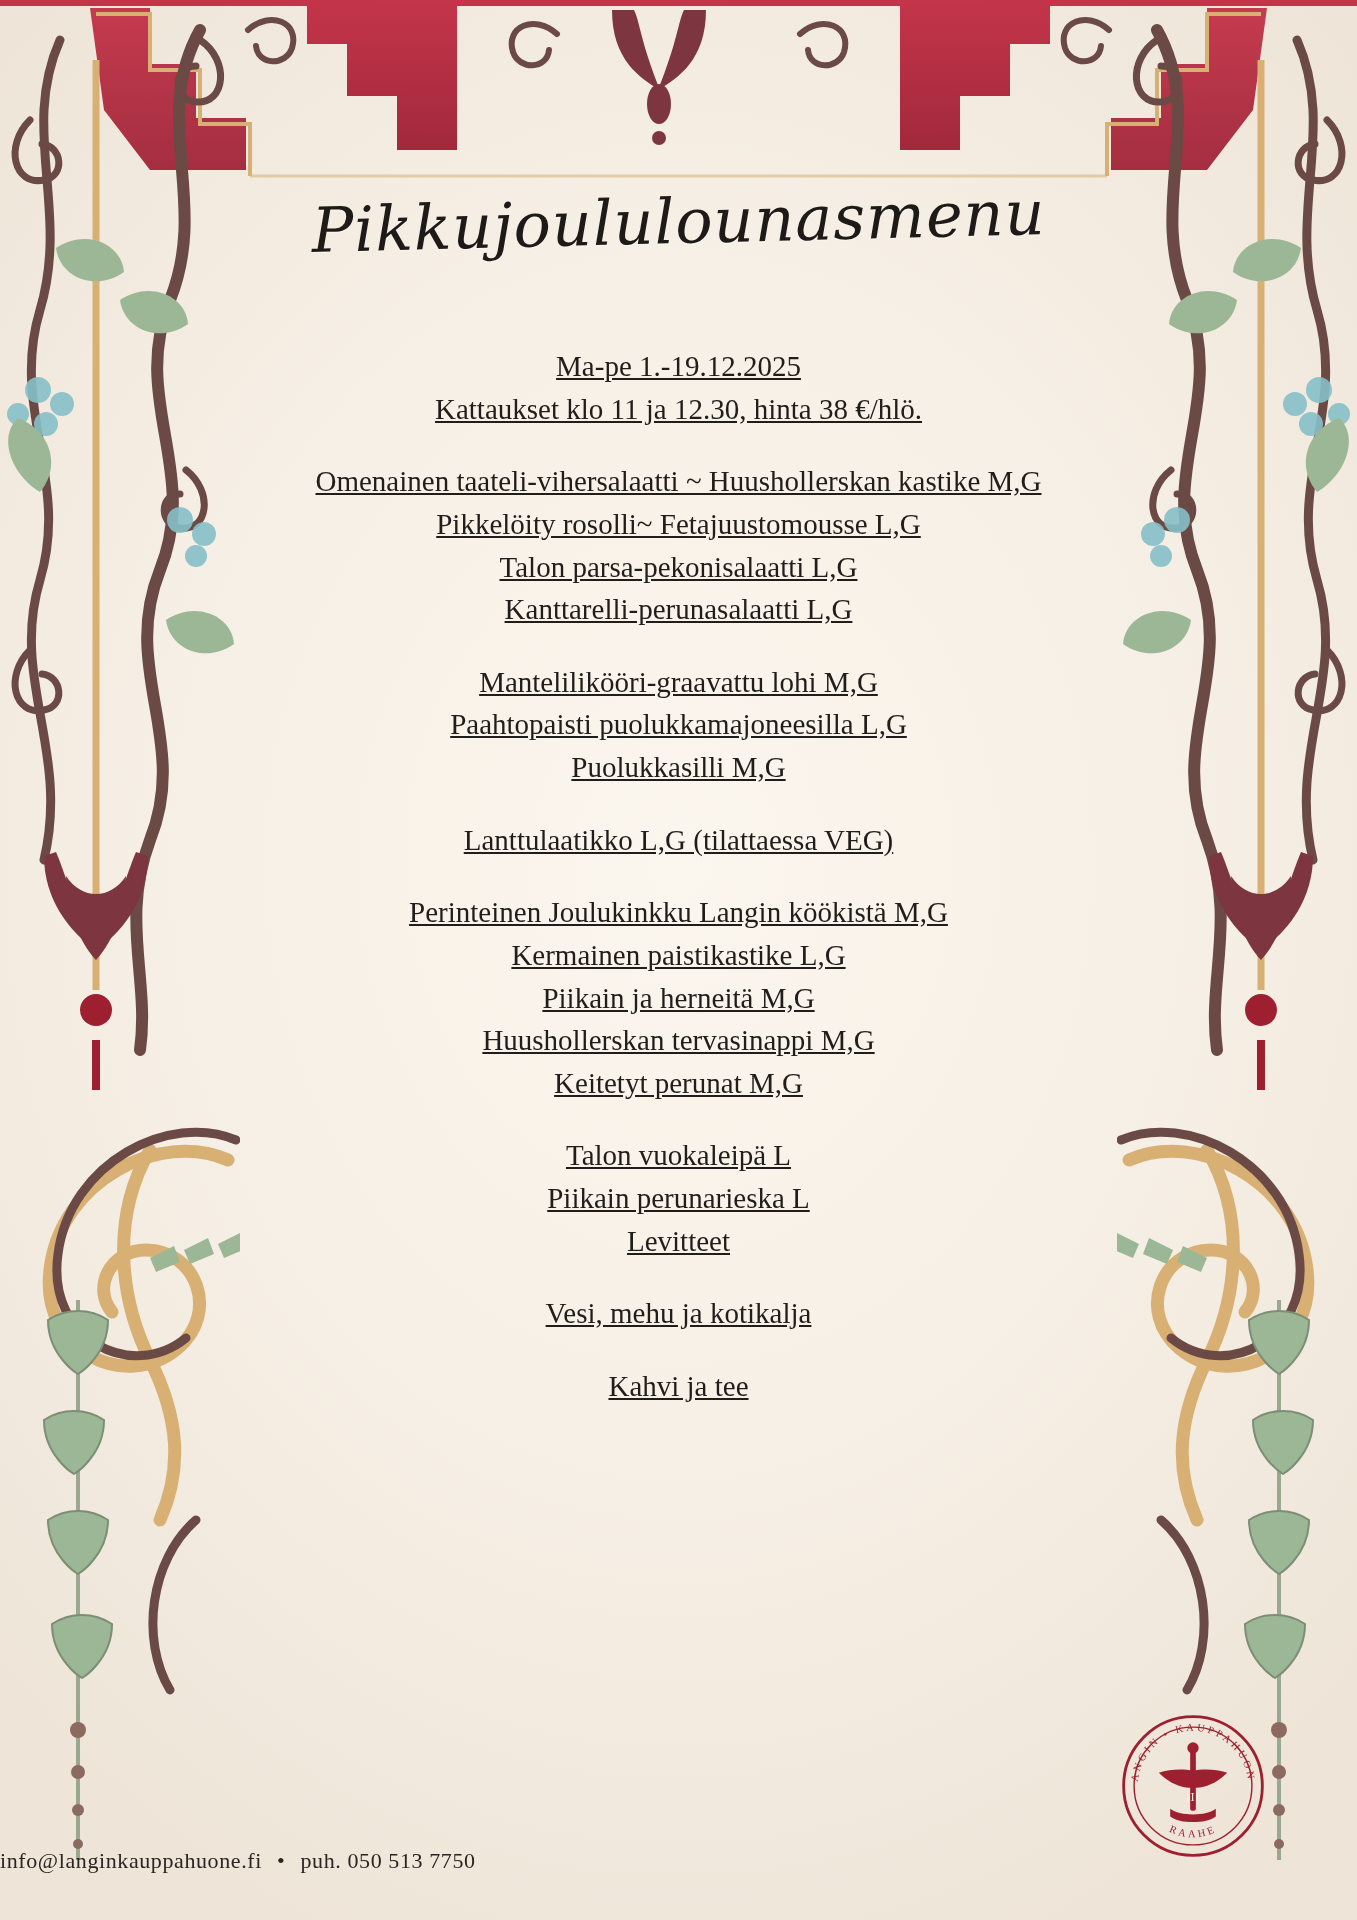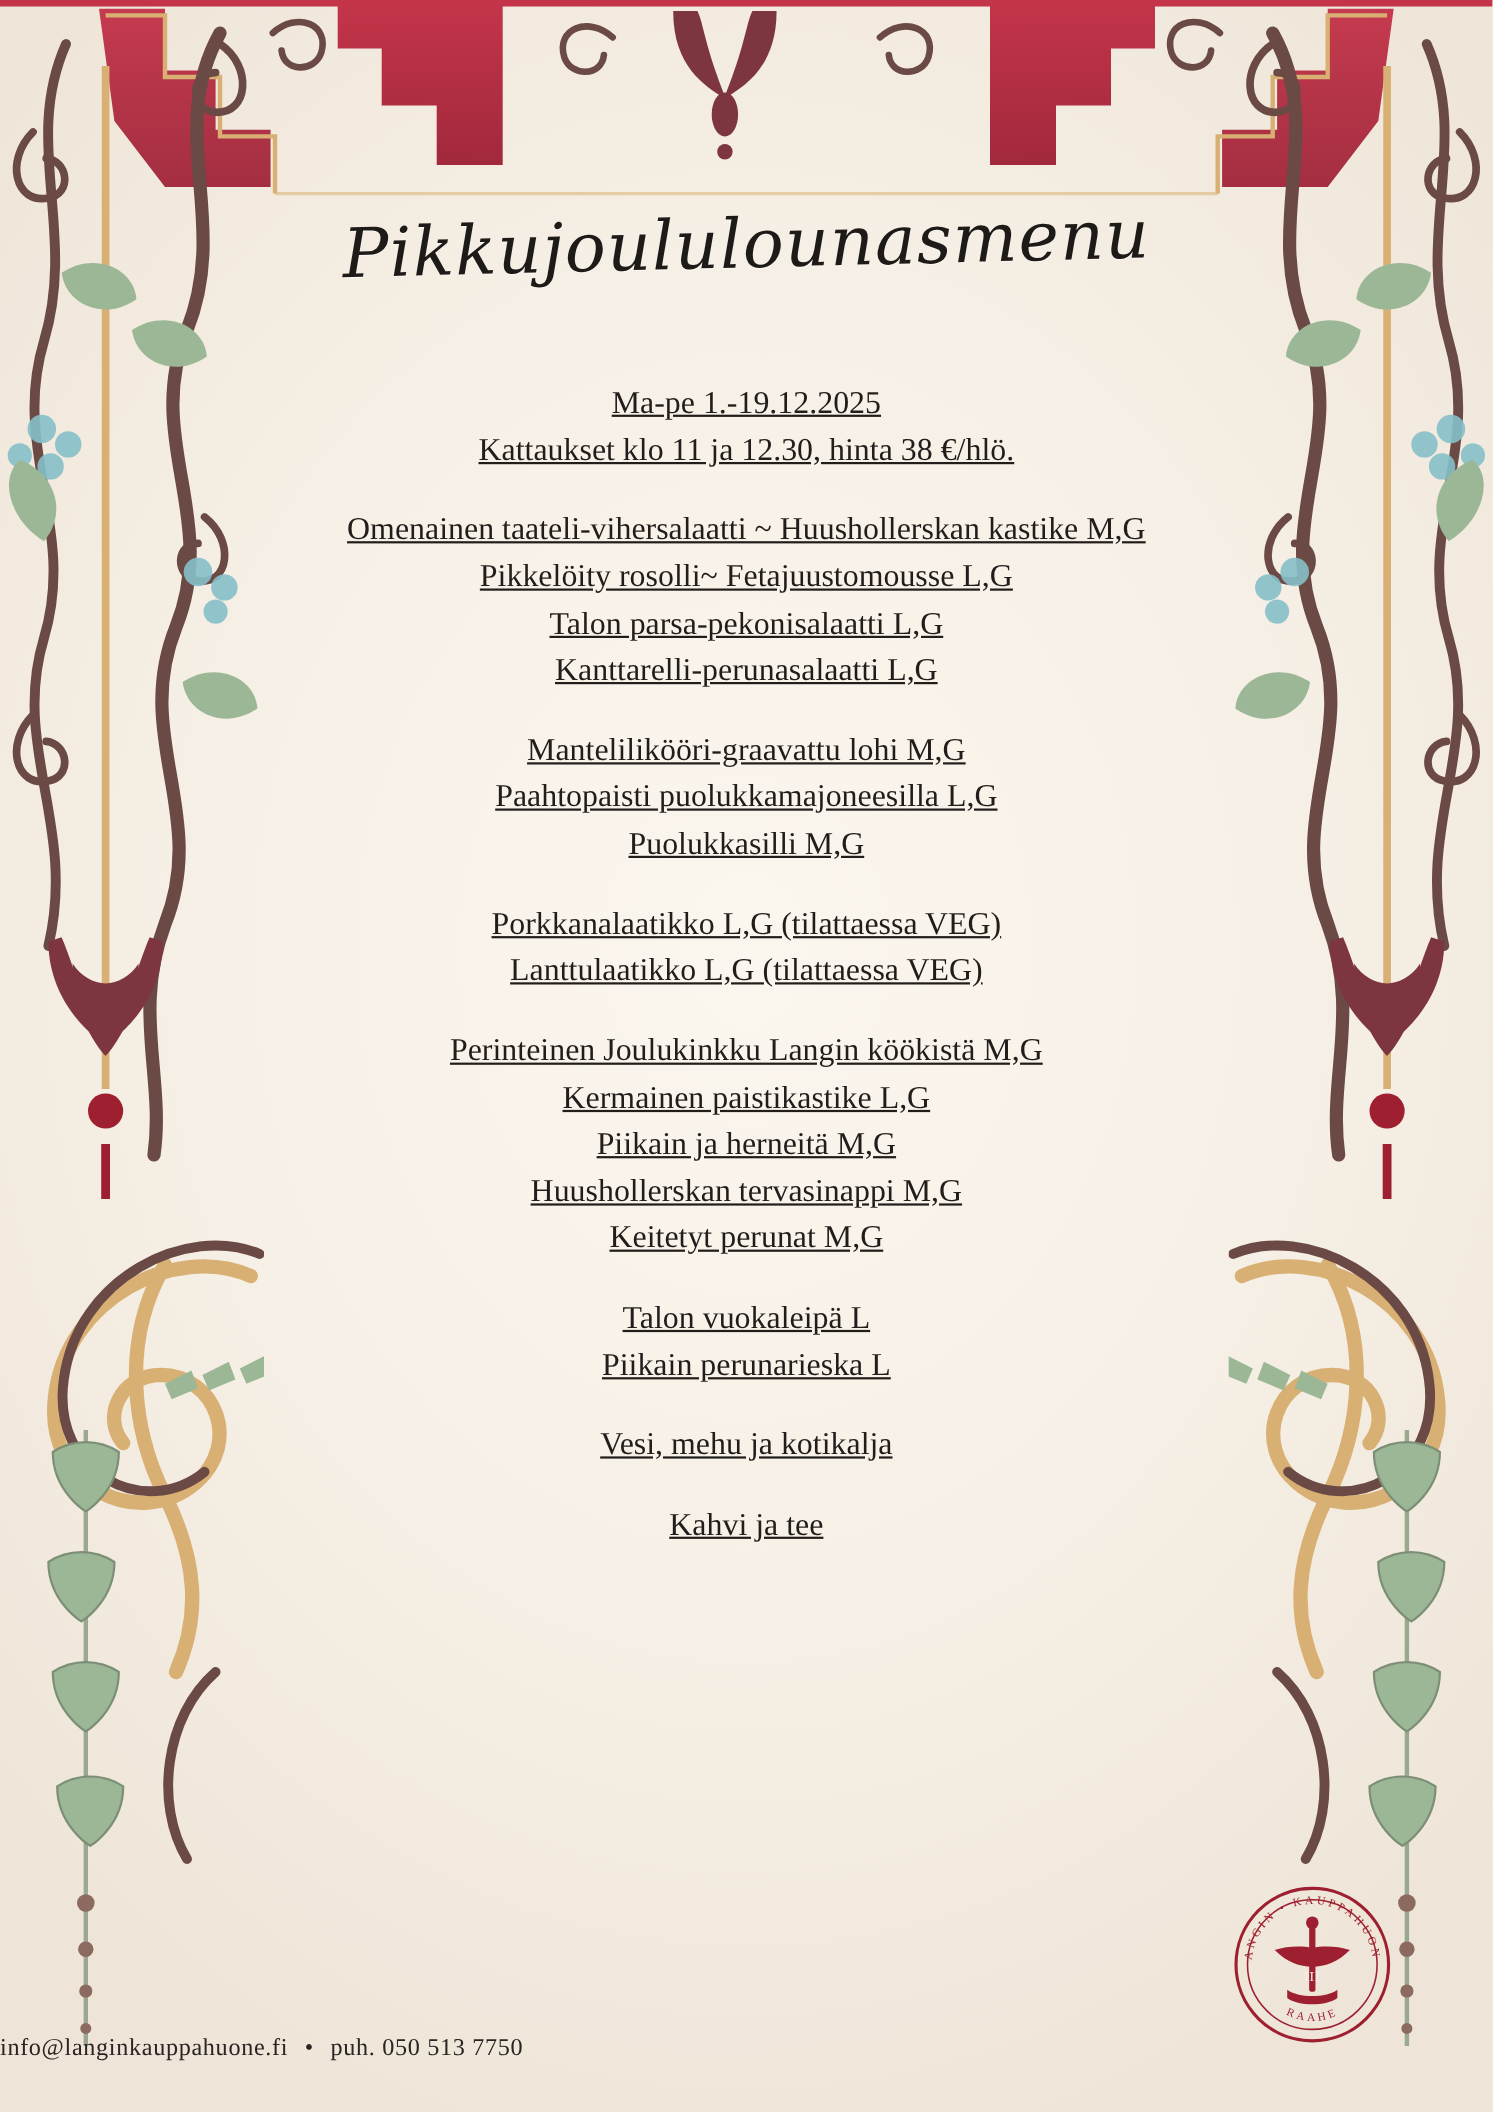--- a/index.html
+++ b/index.html
@@ -300,35 +300,35 @@
         <div class="line">Kanttarelli-perunasalaatti L,G</div>
       </div>
 
       <div class="group">
         <div class="line">Mantelilikööri-graavattu lohi M,G</div>
         <div class="line">Paahtopaisti puolukkamajoneesilla L,G</div>
         <div class="line">Puolukkasilli M,G</div>
       </div>
 
       <div class="group">
-        <div class="line">Porkkanalaatikko L,G (tilattaessa VEG)</div>
         <div class="line">Lanttulaatikko L,G (tilattaessa VEG)</div>
       </div>
 
       <div class="group">
         <div class="line">Perinteinen Joulukinkku Langin köökistä M,G</div>
         <div class="line">Kermainen paistikastike L,G</div>
         <div class="line">Piikain ja herneitä M,G</div>
         <div class="line">Huushollerskan tervasinappi M,G</div>
         <div class="line">Keitetyt perunat M,G</div>
       </div>
 
       <div class="group">
         <div class="line">Talon vuokaleipä L</div>
         <div class="line">Piikain perunarieska L</div>
+        <div class="line">Levitteet</div>
       </div>
 
 
       <div class="group">
         <div class="line">Vesi, mehu ja kotikalja</div>
       </div>
 
       <div class="group">
         <div class="line">Kahvi ja tee</div>
       </div>

